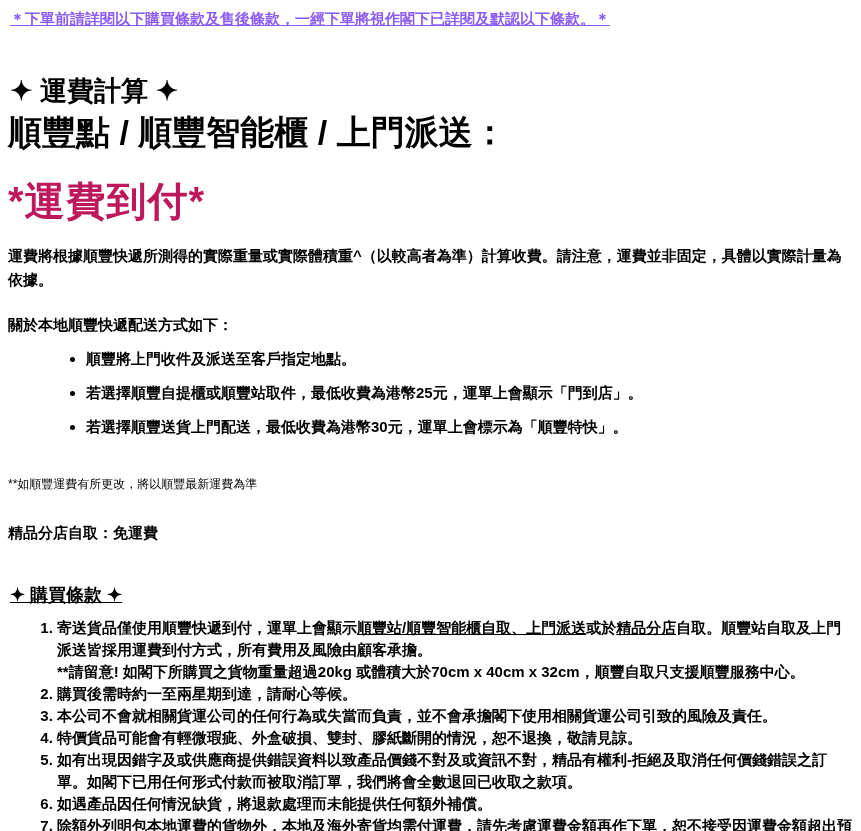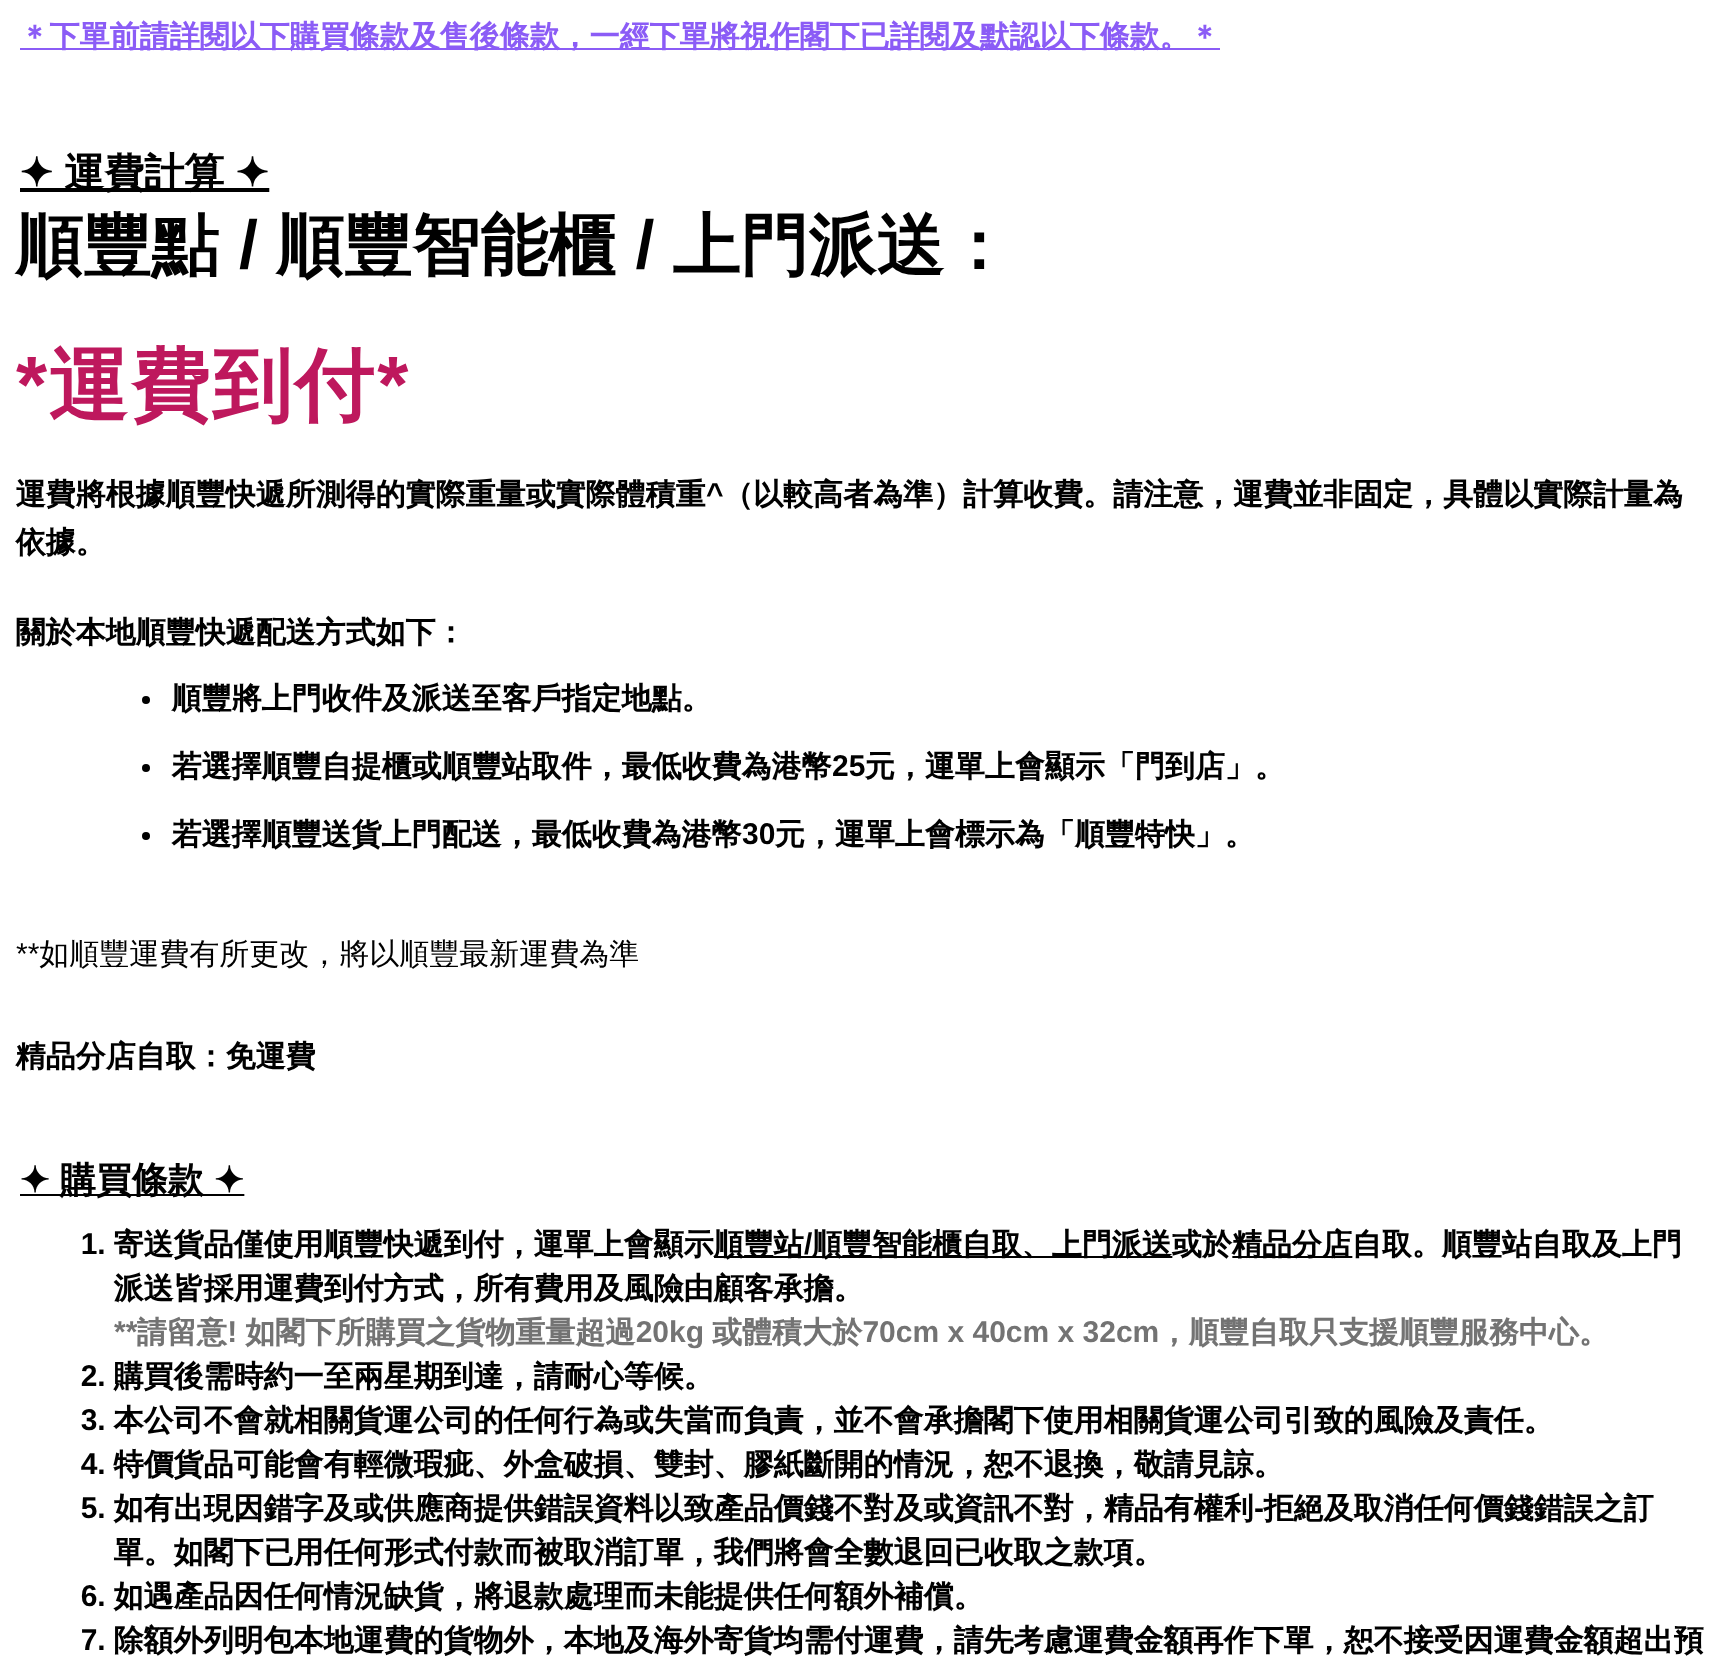--- a/index.html
+++ b/index.html
@@ -14,23 +14,22 @@
   }
   .top-notice {
     color: #8b5cf6;
     font-weight: bold;
     font-size: 15px;
     text-decoration: underline;
     margin: 2px 0 46px 2px;
     line-height: 1.25;
   }
   .h-calc {
-    font-size: 20px;
+    font-size: 27px;
     font-weight: bold;
-    text-decoration: underline;
     margin: 0 0 0 2px;
     line-height: 1.25;
   }
   .h-methods {
     font-size: 34px;
     font-weight: bold;
     margin: 3px 0 0 0;
     line-height: 1.2;
   }
   .h-collect {
@@ -57,21 +56,21 @@
     margin: 0;
     padding-left: 78px;
     font-weight: bold;
     font-size: 15px;
   }
   ul.delivery-list li {
     margin-bottom: 13px;
     line-height: 1.4;
   }
   .freight-note {
-    font-size: 15px;
+    font-size: 12px;
     font-weight: normal;
     margin: 40px 0 0 0;
     line-height: 1.3;
   }
   .pickup-note {
     font-weight: bold;
     font-size: 15px;
     margin: 31px 0 0 0;
     line-height: 1.3;
   }
@@ -83,21 +82,21 @@
     line-height: 1.3;
   }
   ol.terms-list {
     margin: 0;
     padding-left: 49px;
     font-weight: bold;
     font-size: 15px;
     line-height: 22px;
   }
   ol.terms-list li { margin: 0; }
-  .warning-red { color: #737373; }
+  .warning-red { color: #000000; }
   .u-seg { text-decoration: underline; }
 </style>
 </head>
 <body>
 
 <div class="top-notice">＊下單前請詳閱以下購買條款及售後條款，一經下單將視作閣下已詳閱及默認以下條款。＊</div>
 
 <div class="h-calc">✦ 運費計算 ✦</div>
 
 <div class="h-methods">順豐點 / 順豐智能櫃 / 上門派送：</div>

